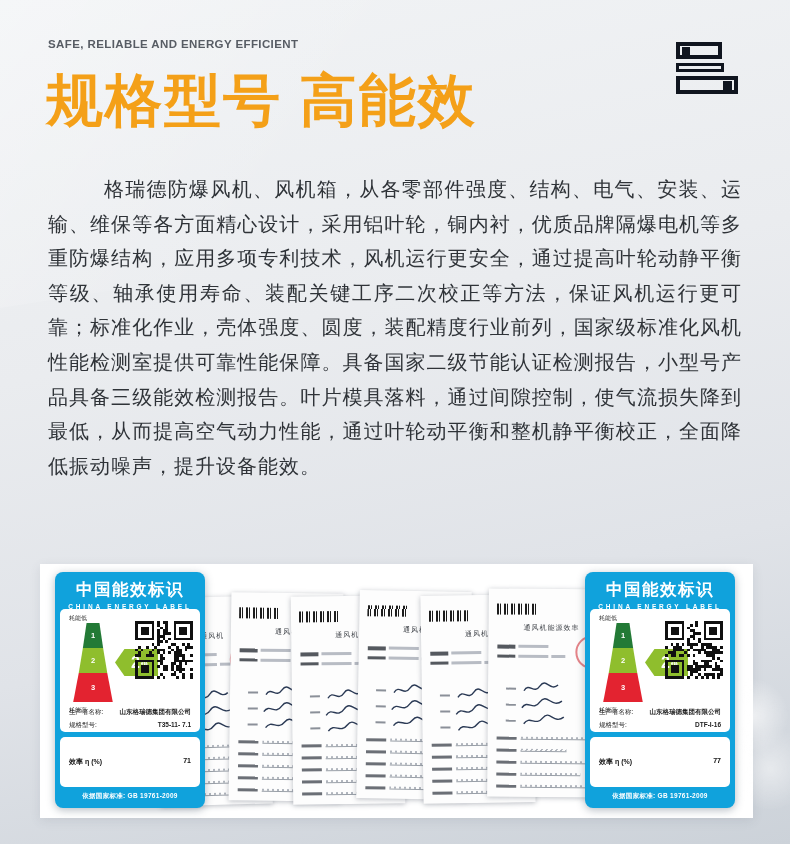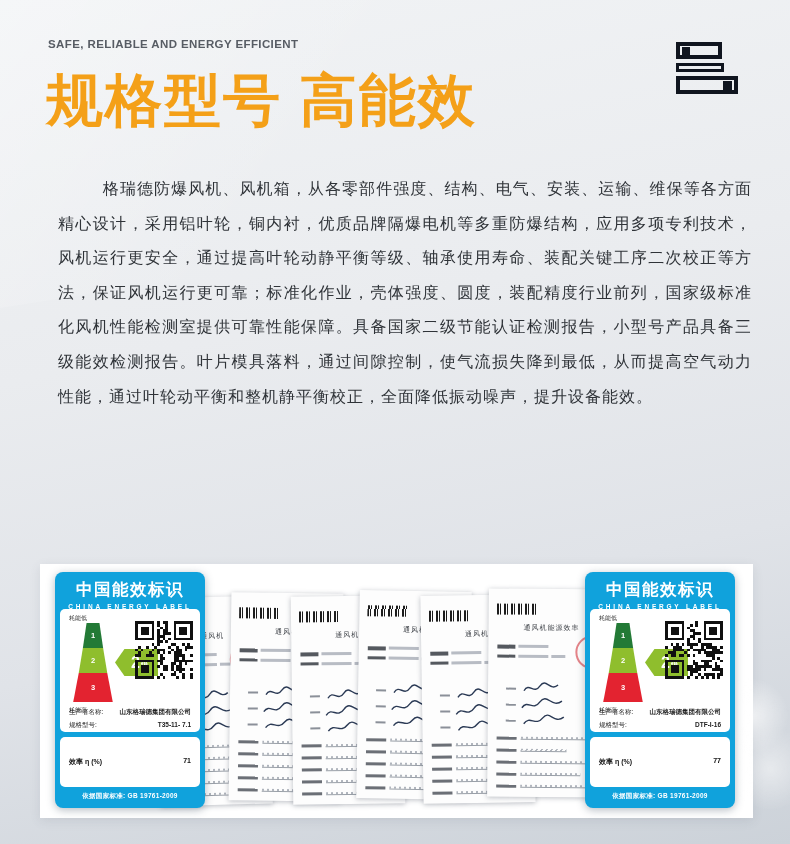--- a/index.html
+++ b/index.html
@@ -36,22 +36,22 @@
   .doc-icon { position:absolute; left:676px; top:42px; width:63px; }
   .doc-icon .bar { position:relative; border:4px solid #10151f; background:transparent; }
   .doc-icon .bar-1 { width:46px; height:17px; }
   .doc-icon .bar-1 .sq { position:absolute; left:2px; top:1px; width:8px; height:8px; background:#10151f; }
   .doc-icon .bar-2 { width:48px; height:9px; margin-top:4px; border-width:3px; }
   .doc-icon .bar-3 { width:62px; height:18px; margin-top:4px; }
   .doc-icon .bar-3 .sq { position:absolute; right:2px; top:1px; width:9px; height:9px; background:#10151f; }
 
   
   .intro {
-    position:absolute; left:58px; top:172px; width:694px;
-    font-size:16px; line-height:34.6px; letter-spacing:1px; color:#2f3338;
+    position:absolute; left:48px; top:172px; width:694px;
+    font-size:20px; line-height:34.6px; letter-spacing:1px; color:#2f3338;
     text-align:justify; text-indent:2.8em;
   }
 
   
   .band {
     position:absolute; left:40px; top:564px; width:713px; height:254px;
     background:#ffffff; box-shadow:0 3px 10px rgba(80,90,105,.12);
   }
 
   

